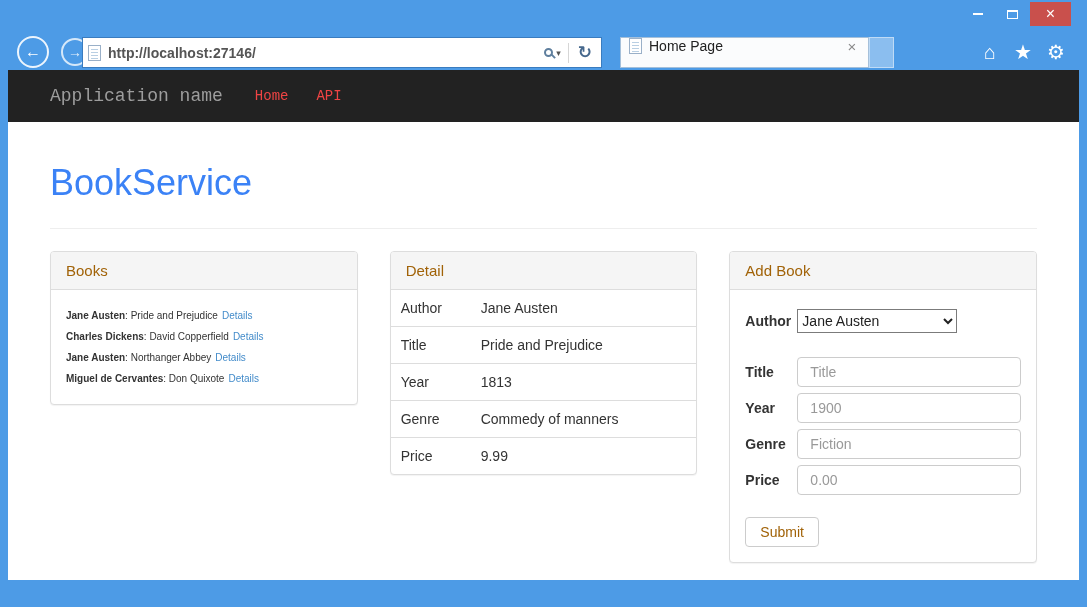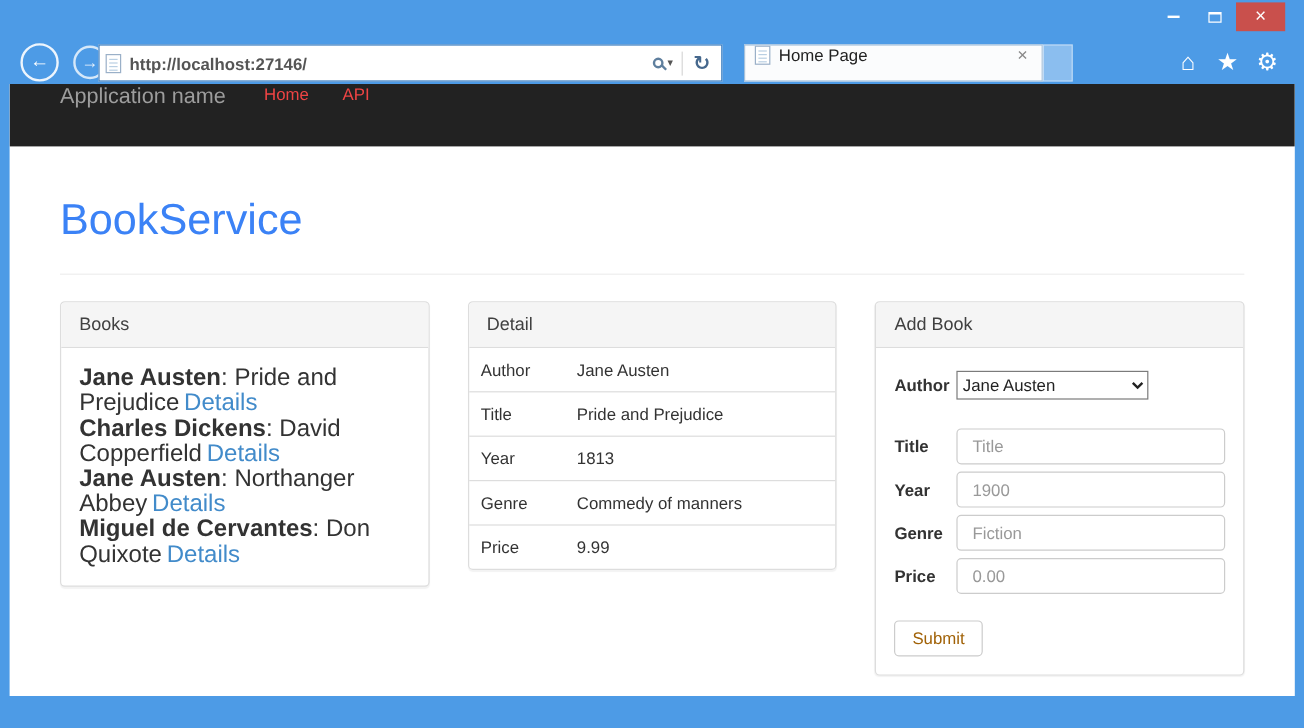--- a/index.html
+++ b/index.html
@@ -37,34 +37,34 @@
   .newtab { position:absolute; left:869px; top:37px; width:25px; height:31px; background:rgba(255,255,255,.35); border:1px solid rgba(255,255,255,.45); }
 
   .tool { position:absolute; top:37px; width:30px; height:30px; color:#fff; font-size:20px; line-height:30px; text-align:center; cursor:default; }
   .tool.home { left:975px; }
   .tool.star { left:1008px; }
   .tool.gear { left:1041px; }
 
   
   .viewport { position:absolute; left:8px; right:8px; top:70px; bottom:27px; background:#fff; overflow:hidden; }
 
-  .navbar { height:52px; background:#222; display:flex; align-items:flex-start; padding-left:42px; }
+  .navbar { height:52px; background:#222; display:flex; align-items:center; padding-left:42px;font-family:Liberation Mono, monospace; }
   .brand { font-size:18px; color:#9d9d9d; margin-right:32px; cursor:default; }
   .nav-link { font-size:14px; color:#ef4444; text-decoration:none; margin-right:28px; cursor:default; }
 
   .content { padding:0 42px; }
   h1.page-title { font-size:36px; font-weight:500; color:#3b82f6; margin-top:41px; line-height:1.1; }
   hr.rule { border:0; border-top:1px solid #eee; margin-top:25px; }
 
   .panels { display:flex; gap:32px; margin-top:22px; align-items:flex-start; }
   .panel { flex:1; border:1px solid #ddd; border-radius:4px; box-shadow:0 1px 1px rgba(0,0,0,.05); background:#fff; }
-  .p-head { background:#f5f5f5; border-bottom:1px solid #ddd; padding:10px 15px; font-size:15px; color:#404040; border-radius:3px 3px 0 0; }
-
-  
-  .p-body { padding:15px; font-size:20px; color:#333; }
+  .p-head { background:#f5f5f5; border-bottom:1px solid #ddd; padding:10px 15px; font-size:15px; color:#a16207; border-radius:3px 3px 0 0; }
+
+  
+  .p-body { padding:15px; font-size:10px; color:#333; }
   .book { line-height:21px; }
   .book .bold { font-weight:bold; }
   .details { color:#428bca; cursor:pointer; margin-left:4px; text-decoration:none; }
 
   
   .drow { display:flex; font-size:14px; color:#333; }
   .drow + .drow { border-top:1px solid #ddd; }
   .dlabel { width:82px; padding:10px 8px 10px 10px; flex:0 0 auto; }
   .dvalue { flex:1; padding:10px 8px; }
 

